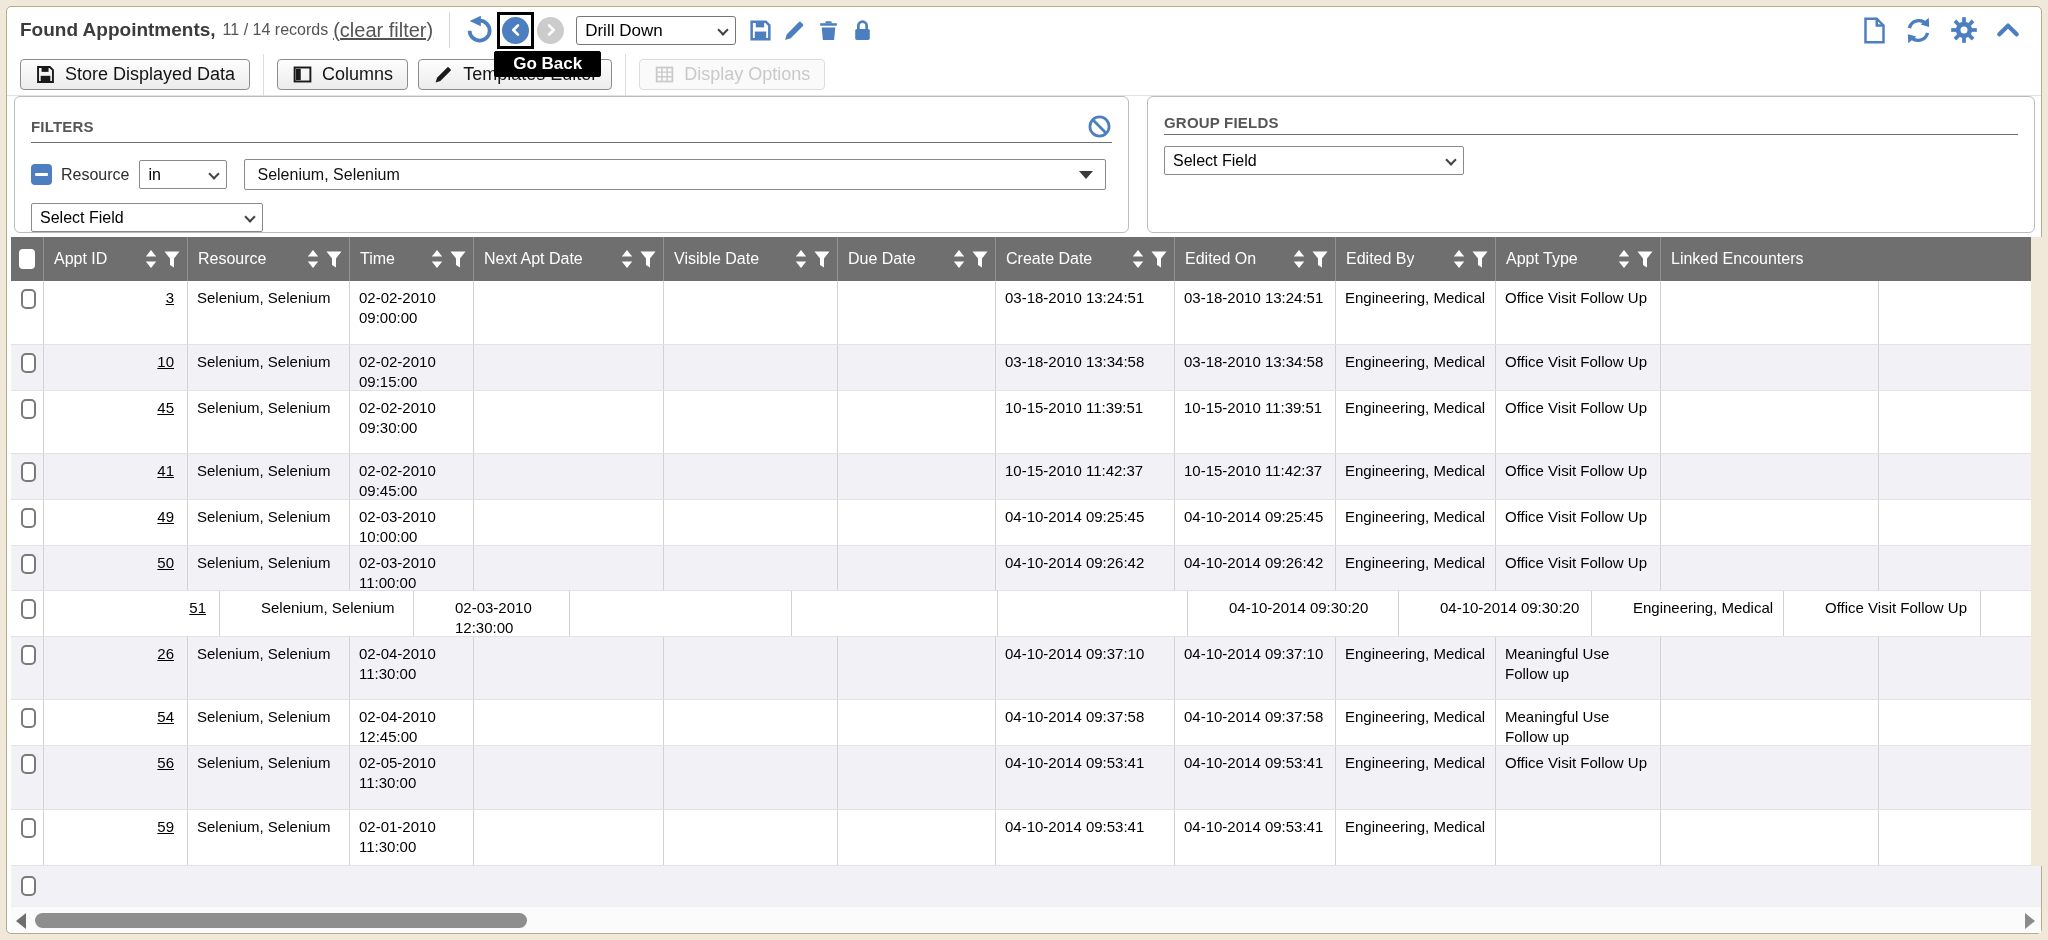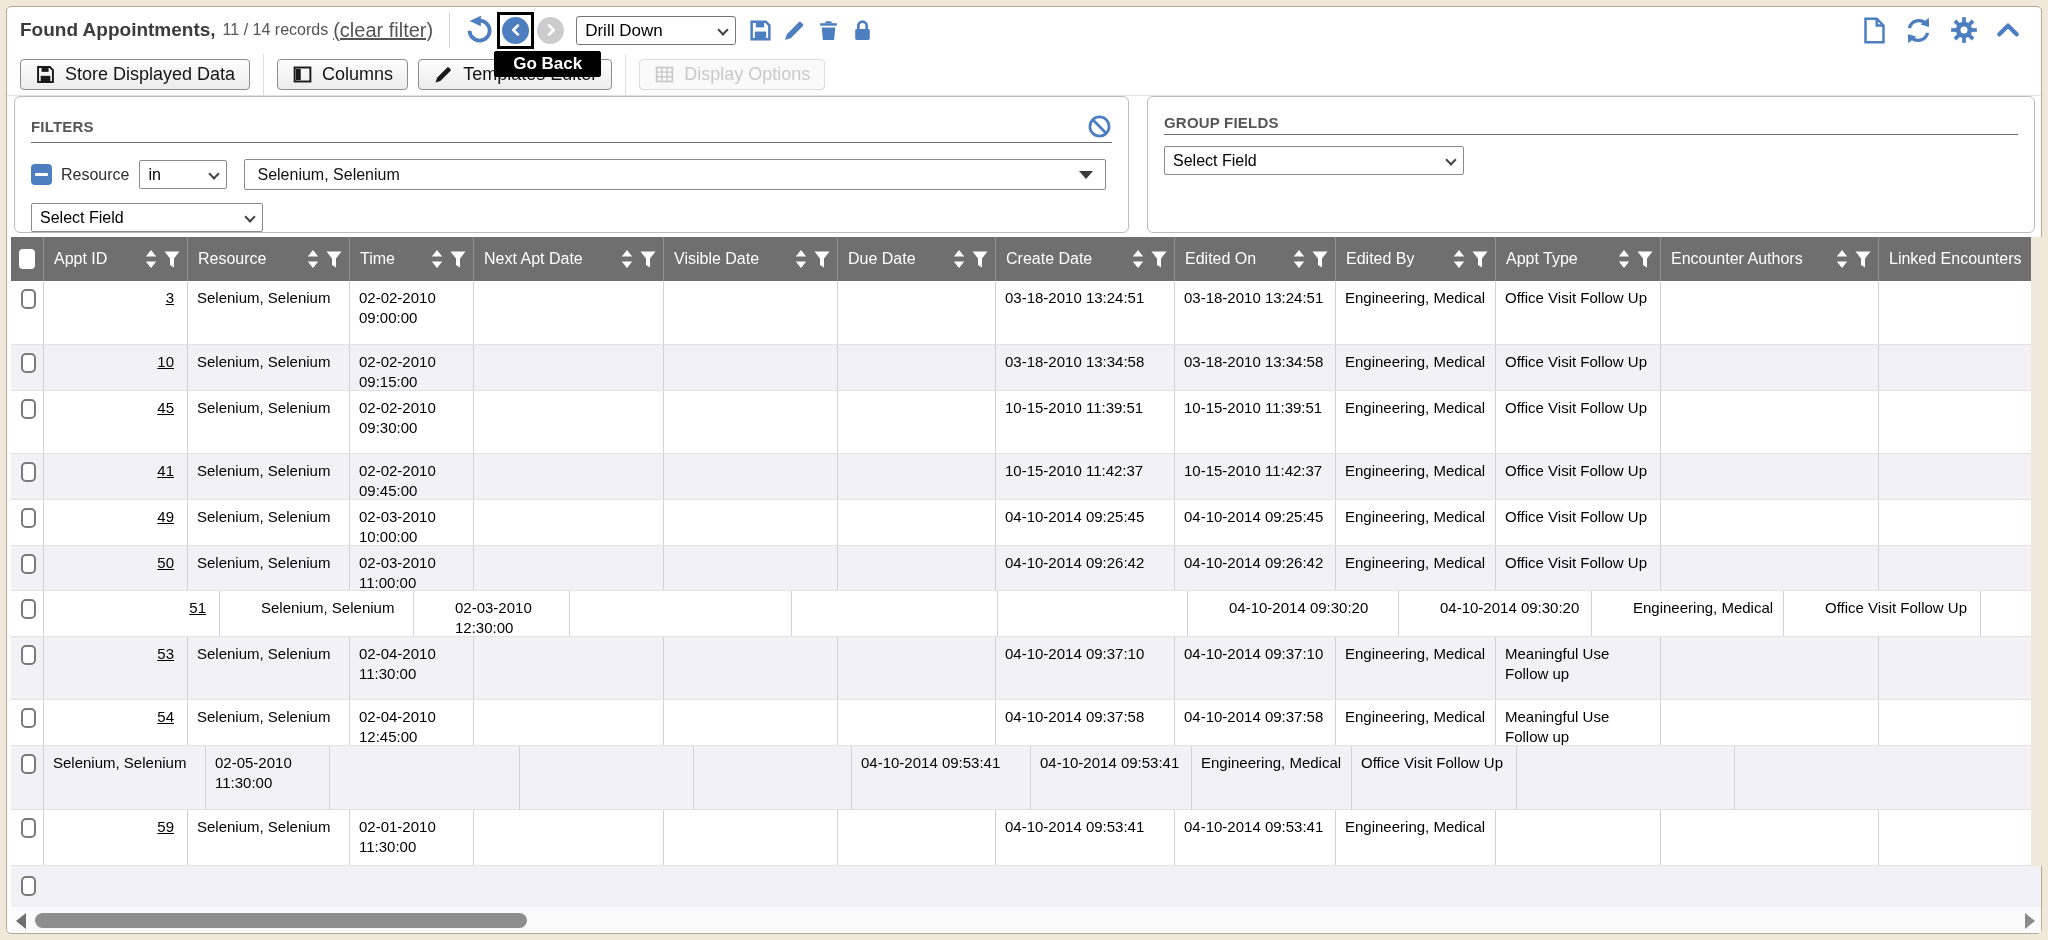--- a/index.html
+++ b/index.html
@@ -478,32 +478,20 @@
     <span class="th-icons">
       <svg class="sort" width="14" height="18" viewBox="0 0 14 18">
         <path d="M7 0l5.2 6.6H1.8z" fill="#fff"></path>
         <path d="M7 18L1.8 11.4h10.4z" fill="#fff"></path>
       </svg>
       <svg class="funnel" width="16" height="17" viewBox="0 0 16 17">
         <path d="M0.5 0.5h15L10 7.5v9l-4-2.6v-6.4z" fill="#fff"></path>
       </svg>
     </span>
   </div>
-        <div class="th col11">
-    <span class="th-label">Encounter Authors</span>
-    <span class="th-icons">
-      <svg class="sort" width="14" height="18" viewBox="0 0 14 18">
-        <path d="M7 0l5.2 6.6H1.8z" fill="#fff"></path>
-        <path d="M7 18L1.8 11.4h10.4z" fill="#fff"></path>
-      </svg>
-      <svg class="funnel" width="16" height="17" viewBox="0 0 16 17">
-        <path d="M0.5 0.5h15L10 7.5v9l-4-2.6v-6.4z" fill="#fff"></path>
-      </svg>
-    </span>
-  </div>
         <div class="th col12">
     <span class="th-label">Linked Encounters</span>
 
   </div>
       </div>
     <div class="tbody" id="table-body">
 
     <div class="tr">
     <div class="td col0 cell-check">
       <span class="checkbox"></span>
@@ -656,21 +644,21 @@
     <div class="td col9">Engineering, Medical</div>
     <div class="td col10">Office Visit Follow Up</div>
     <div class="td col11"></div>
     <div class="td col12"></div>
   </div>
         <div class="tr">
     <div class="td col0 cell-check">
       <span class="checkbox"></span>
     </div>
     <div class="td col1 cell-id">
-      <a class="idlink">53</a>
+      <a class="idlink">26</a>
     </div>
     <div class="td col2">Selenium, Selenium</div>
     <div class="td col3">
       <div>02-04-2010</div>
       <div>11:30:00</div>
     </div>
     <div class="td col4"></div>
     <div class="td col5"></div>
     <div class="td col6"></div>
     <div class="td col7">04-10-2014 09:37:10</div>
@@ -698,20 +686,23 @@
     <div class="td col7">04-10-2014 09:37:58</div>
     <div class="td col8">04-10-2014 09:37:58</div>
     <div class="td col9">Engineering, Medical</div>
     <div class="td col10">Meaningful Use Follow up</div>
     <div class="td col11"></div>
     <div class="td col12"></div>
   </div>
         <div class="tr">
     <div class="td col0 cell-check">
       <span class="checkbox"></span>
+    </div>
+    <div class="td col1 cell-id">
+      <a class="idlink">56</a>
     </div>
     <div class="td col2">Selenium, Selenium</div>
     <div class="td col3">
       <div>02-05-2010</div>
       <div>11:30:00</div>
     </div>
     <div class="td col4"></div>
     <div class="td col5"></div>
     <div class="td col6"></div>
     <div class="td col7">04-10-2014 09:53:41</div>

